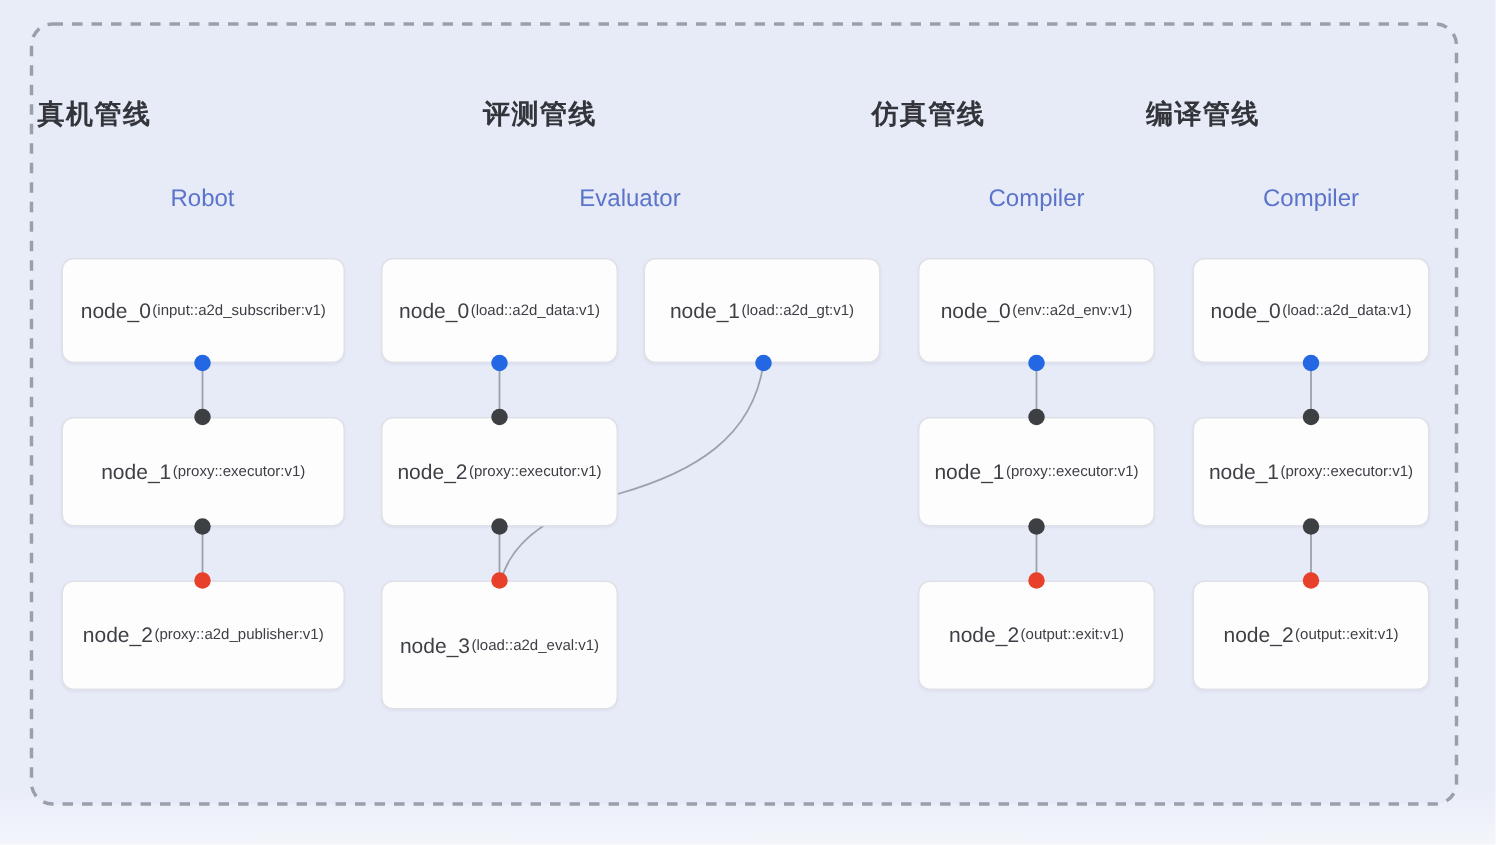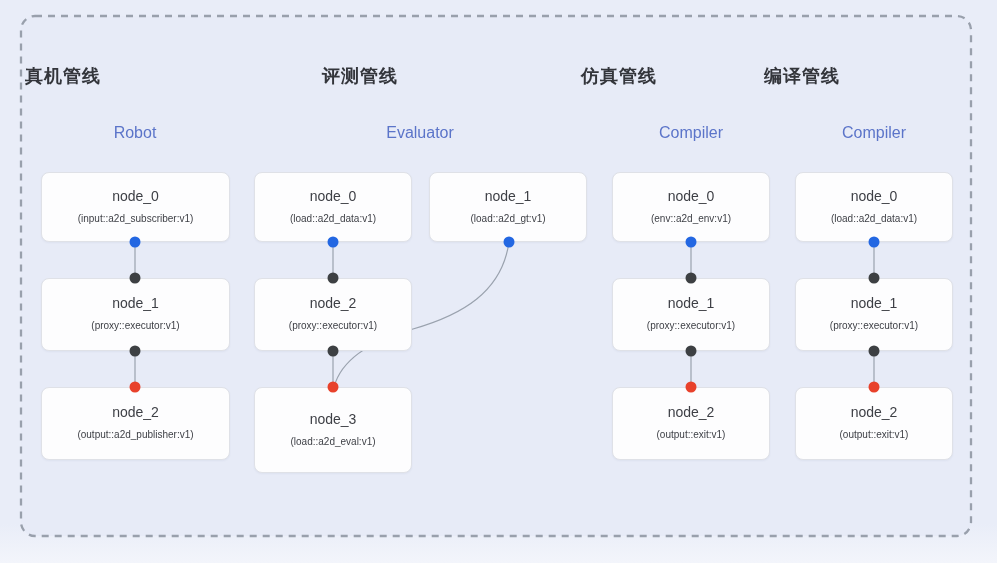--- a/index.html
+++ b/index.html
@@ -43,21 +43,21 @@
     font-weight: 400;
     color: var(--title-accent, #5b74c9);
   }
   .node {
     position: absolute;
     background: var(--node-bg, #fdfdfe);
     border: 1px solid var(--node-border, #dfe1e7);
     border-radius: 8px;
     box-shadow: 0 1px 2px rgba(40, 50, 90, 0.05);
     display: flex;
-    flex-direction: column;
+    flex-direction: row;
     align-items: center;
     justify-content: center;
     gap: 1px;
     box-sizing: border-box;
   }
   .node-name {
     font-size: 14px;
     color: var(--text-node, #3d3f45);
     line-height: 21px;
     white-space: nowrap;
@@ -118,21 +118,21 @@
   <div class="node" style="left:41px;top:172px;width:189px;height:70px">
     <div class="node-name">node_0</div>
     <div class="node-spec">(input::a2d_subscriber:v1)</div>
   </div>
   <div class="node" style="left:41px;top:278px;width:189px;height:73px">
     <div class="node-name">node_1</div>
     <div class="node-spec">(proxy::executor:v1)</div>
   </div>
   <div class="node" style="left:41px;top:387px;width:189px;height:73px">
     <div class="node-name">node_2</div>
-    <div class="node-spec">(output::a2d_publisher:v1)</div>
+    <div class="node-spec">(proxy::a2d_publisher:v1)</div>
   </div>
 
   <div class="node" style="left:254px;top:172px;width:158px;height:70px">
     <div class="node-name">node_0</div>
     <div class="node-spec">(load::a2d_data:v1)</div>
   </div>
   <div class="node" style="left:429px;top:172px;width:158px;height:70px">
     <div class="node-name">node_1</div>
     <div class="node-spec">(load::a2d_gt:v1)</div>
   </div>

